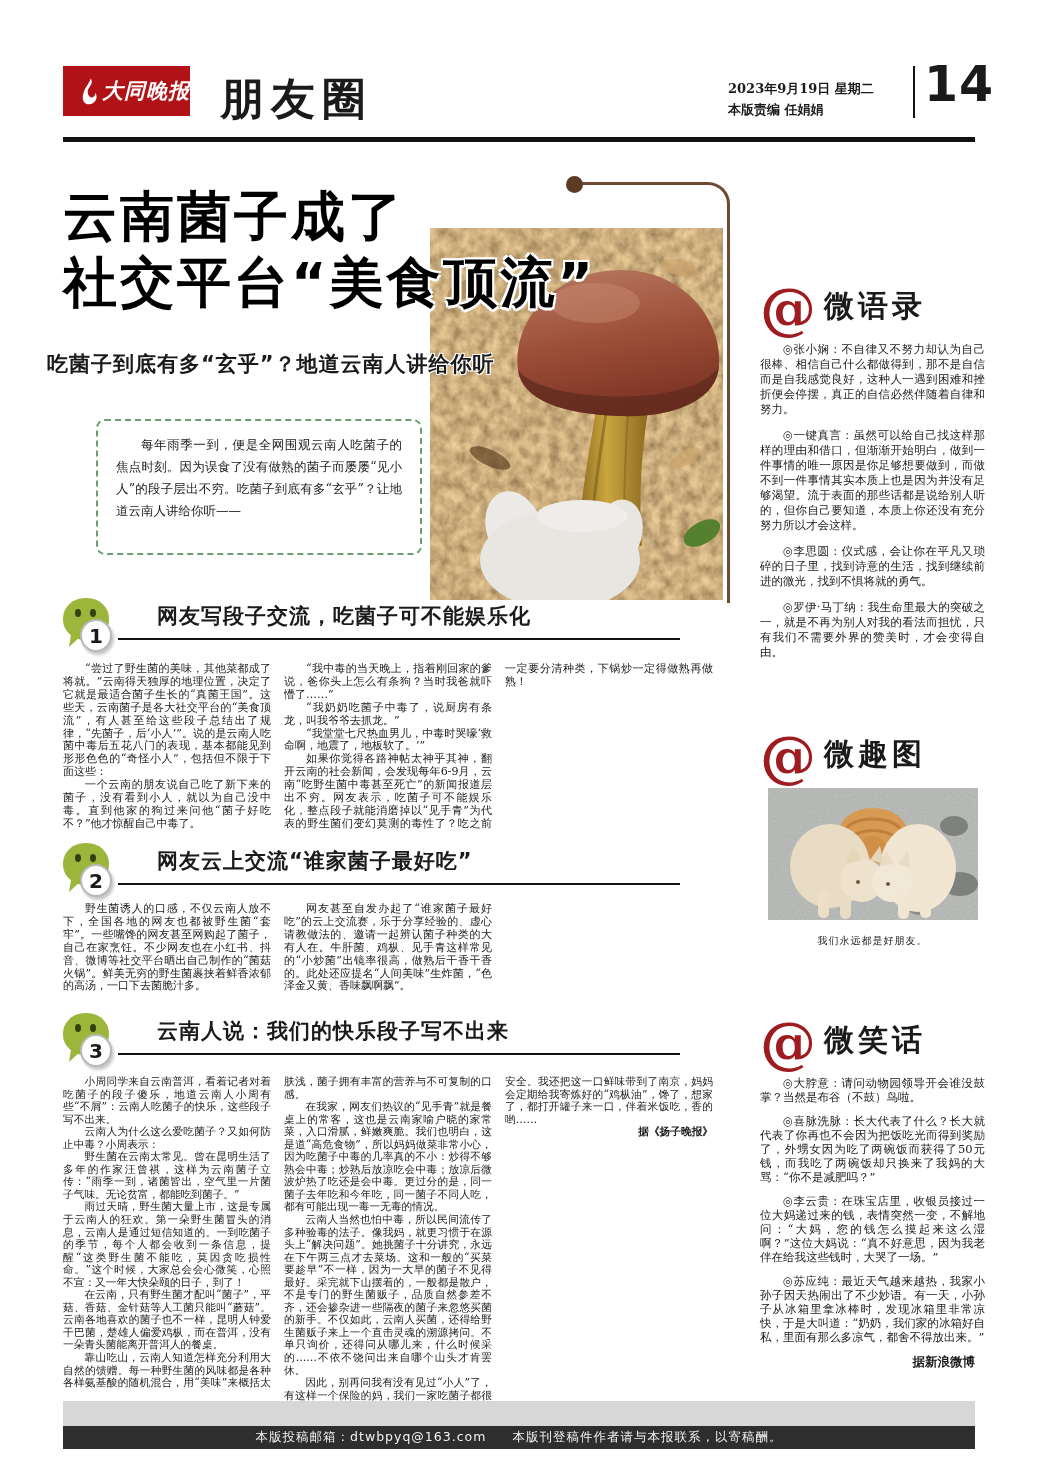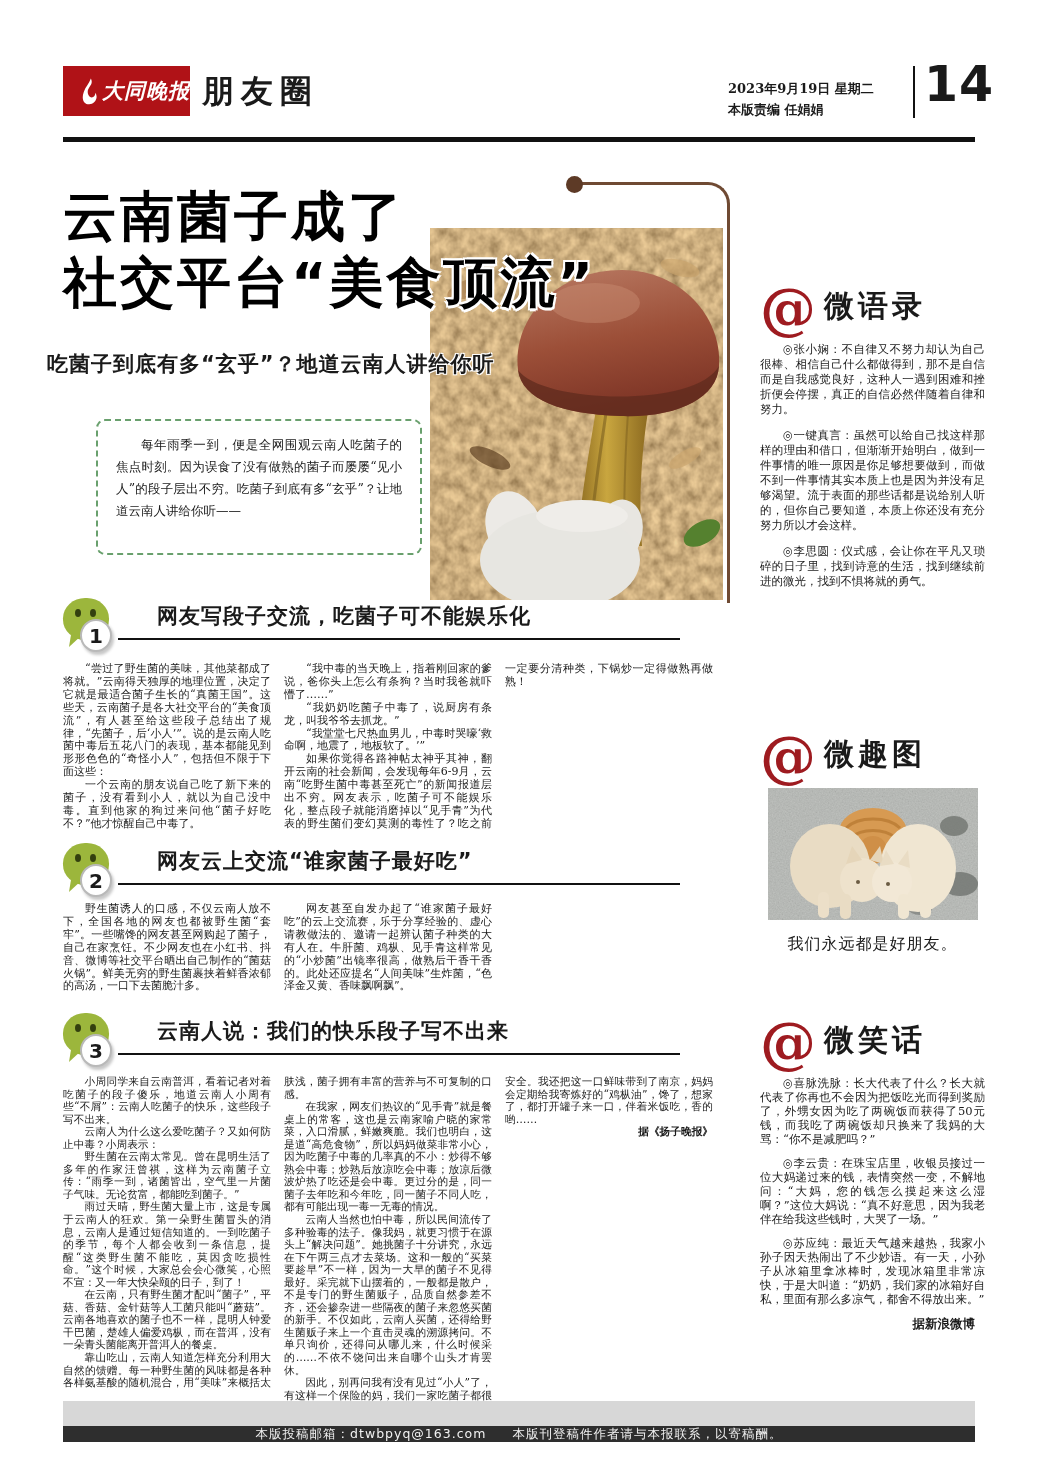--- a/index.html
+++ b/index.html
@@ -6,21 +6,21 @@
   .page{position:relative;width:1038px;height:1476px;background:#ffffff;overflow:hidden;
         font-family:"DejaVu Sans",sans-serif;color:#1a1a1a;}
   .abs{position:absolute;}
 
   
   .masthead{left:63px;top:66px;width:127px;height:50px;background:#b01217;color:#fff;
             display:flex;align-items:center;justify-content:flex-end;gap:4px;}
   .masthead .mh-text{font-size:21px;font-weight:800;font-style:italic;letter-spacing:1px;
             font-family:"DejaVu Serif",serif;}
   .flame{width:16px;height:30px;flex:0 0 auto;}
-  .section-name{left:202px;top:70px;font-size:32px;font-weight:800;letter-spacing:7px;}
+  .section-name{left:220px;top:70px;font-size:44px;font-weight:800;letter-spacing:7px;}
   .dateblock{left:728px;top:78px;font-size:13px;font-weight:700;line-height:21px;
              font-family:"DejaVu Serif",serif;}
   .pg-divider{left:913px;top:66px;height:52px;width:0;border-left:2px solid #111;}
   .page-number{left:924px;top:56px;font-size:49px;font-weight:900;letter-spacing:1px;}
   .header-rule{left:63px;top:137px;width:912px;height:5px;background:#111;}
 
   
   .deco-dot{left:566px;top:176px;width:17px;height:17px;border-radius:50%;background:#5d3a26;z-index:3;}
   .deco-line{left:582px;top:182px;width:145px;height:418px;border-top:3px solid #6f4a33;
              border-right:3px solid #6f4a33;border-top-right-radius:22px;z-index:0;}
@@ -67,25 +67,25 @@
   .side-title{font-size:30px;font-weight:800;letter-spacing:4px;padding-bottom:9px;margin-top:20px;}
   .sb-items{margin-top:6px;font-family:"DejaVu Serif",serif;font-size:11.5px;line-height:15px;
             text-align:justify;}
   .sb-items p{margin:0 0 11px 0;text-indent:2em;}
   #sb-jokes .sb-items{line-height:14px;}
   #sb-jokes .sb-items p{margin-bottom:10px;}
   .sb-source{font-family:"DejaVu Serif",serif;font-size:12.5px;font-weight:700;text-align:right;
              padding-right:10px;margin-top:4px;}
   .catpic{display:block;margin:4px auto 0 auto;}
   .cat-caption{margin-top:14px;text-align:center;font-family:"DejaVu Serif",serif;
-               font-size:16px;letter-spacing:1px;}
+               font-size:10px;letter-spacing:1px;}
 
   
   .footer-gray{left:63px;top:1401px;width:912px;height:25px;background:#d7d7d7;}
-  .footer-dark{left:63px;top:1426px;width:912px;height:16px;background:#2e2e2e;color:#f2f2f2;
+  .footer-dark{left:63px;top:1426px;width:912px;height:23px;background:#2e2e2e;color:#f2f2f2;
                display:flex;align-items:center;justify-content:center;gap:26px;font-size:12.5px;
                letter-spacing:1px;}
 </style>
 </head>
 <body>
 
 <div class="page">
 
   <div class="abs masthead">
     <svg class="flame" viewBox="0 0 18 30">
@@ -223,20 +223,21 @@
   <div class="abs side" id="sb-quotes" style="top:272px">
     <div class="side-head">
       <span class="at-glyph">@</span>
       <span class="side-title">微语录</span>
     </div>
     <div class="sb-items">
 
     <p>◎张小娴：不自律又不努力却认为自己很棒、相信自己什么都做得到，那不是自信而是自我感觉良好，这种人一遇到困难和挫折便会停摆，真正的自信必然伴随着自律和努力。</p>
         <p>◎一键真言：虽然可以给自己找这样那样的理由和借口，但渐渐开始明白，做到一件事情的唯一原因是你足够想要做到，而做不到一件事情其实本质上也是因为并没有足够渴望。流于表面的那些话都是说给别人听的，但你自己要知道，本质上你还没有充分努力所以才会这样。</p>
         <p>◎李思圆：仪式感，会让你在平凡又琐碎的日子里，找到诗意的生活，找到继续前进的微光，找到不惧将就的勇气。</p>
+        <p>◎罗伊·马丁纳：我生命里最大的突破之一，就是不再为别人对我的看法而担忧，只有我们不需要外界的赞美时，才会变得自由。</p>
       </div>
   </div>
 
   <div class="abs side" id="sb-fun" style="top:720px">
     <div class="side-head">
       <span class="at-glyph">@</span>
       <span class="side-title">微趣图</span>
     </div>
     <svg class="catpic" width="210" height="132" viewBox="0 0 210 132">
       <defs>
@@ -272,20 +273,21 @@
     <div class="cat-caption">我们永远都是好朋友。</div>
   </div>
 
   <div class="abs side" id="sb-jokes" style="top:1006px">
     <div class="side-head">
       <span class="at-glyph">@</span>
       <span class="side-title">微笑话</span>
     </div>
     <div class="sb-items">
 
+    <p>◎大脖意：请问动物园领导开会谁没鼓掌？当然是布谷（不鼓）鸟啦。</p>
         <p>◎喜脉洗脉：长大代表了什么？长大就代表了你再也不会因为把饭吃光而得到奖励了，外甥女因为吃了两碗饭而获得了50元钱，而我吃了两碗饭却只换来了我妈的大骂：“你不是减肥吗？”</p>
         <p>◎李云贵：在珠宝店里，收银员接过一位大妈递过来的钱，表情突然一变，不解地问：“大妈，您的钱怎么摸起来这么湿啊？”这位大妈说：“真不好意思，因为我老伴在给我这些钱时，大哭了一场。”</p>
         <p>◎苏应纯：最近天气越来越热，我家小孙子因天热闹出了不少妙语。有一天，小孙子从冰箱里拿冰棒时，发现冰箱里非常凉快，于是大叫道：“奶奶，我们家的冰箱好自私，里面有那么多凉气，都舍不得放出来。”</p>
       </div>
     <div class="sb-source">据新浪微博</div>
   </div>
 
   <div class="abs footer-gray"></div>
   <div class="abs footer-dark">
     <span>本版投稿邮箱：dtwbpyq@163.com</span>

